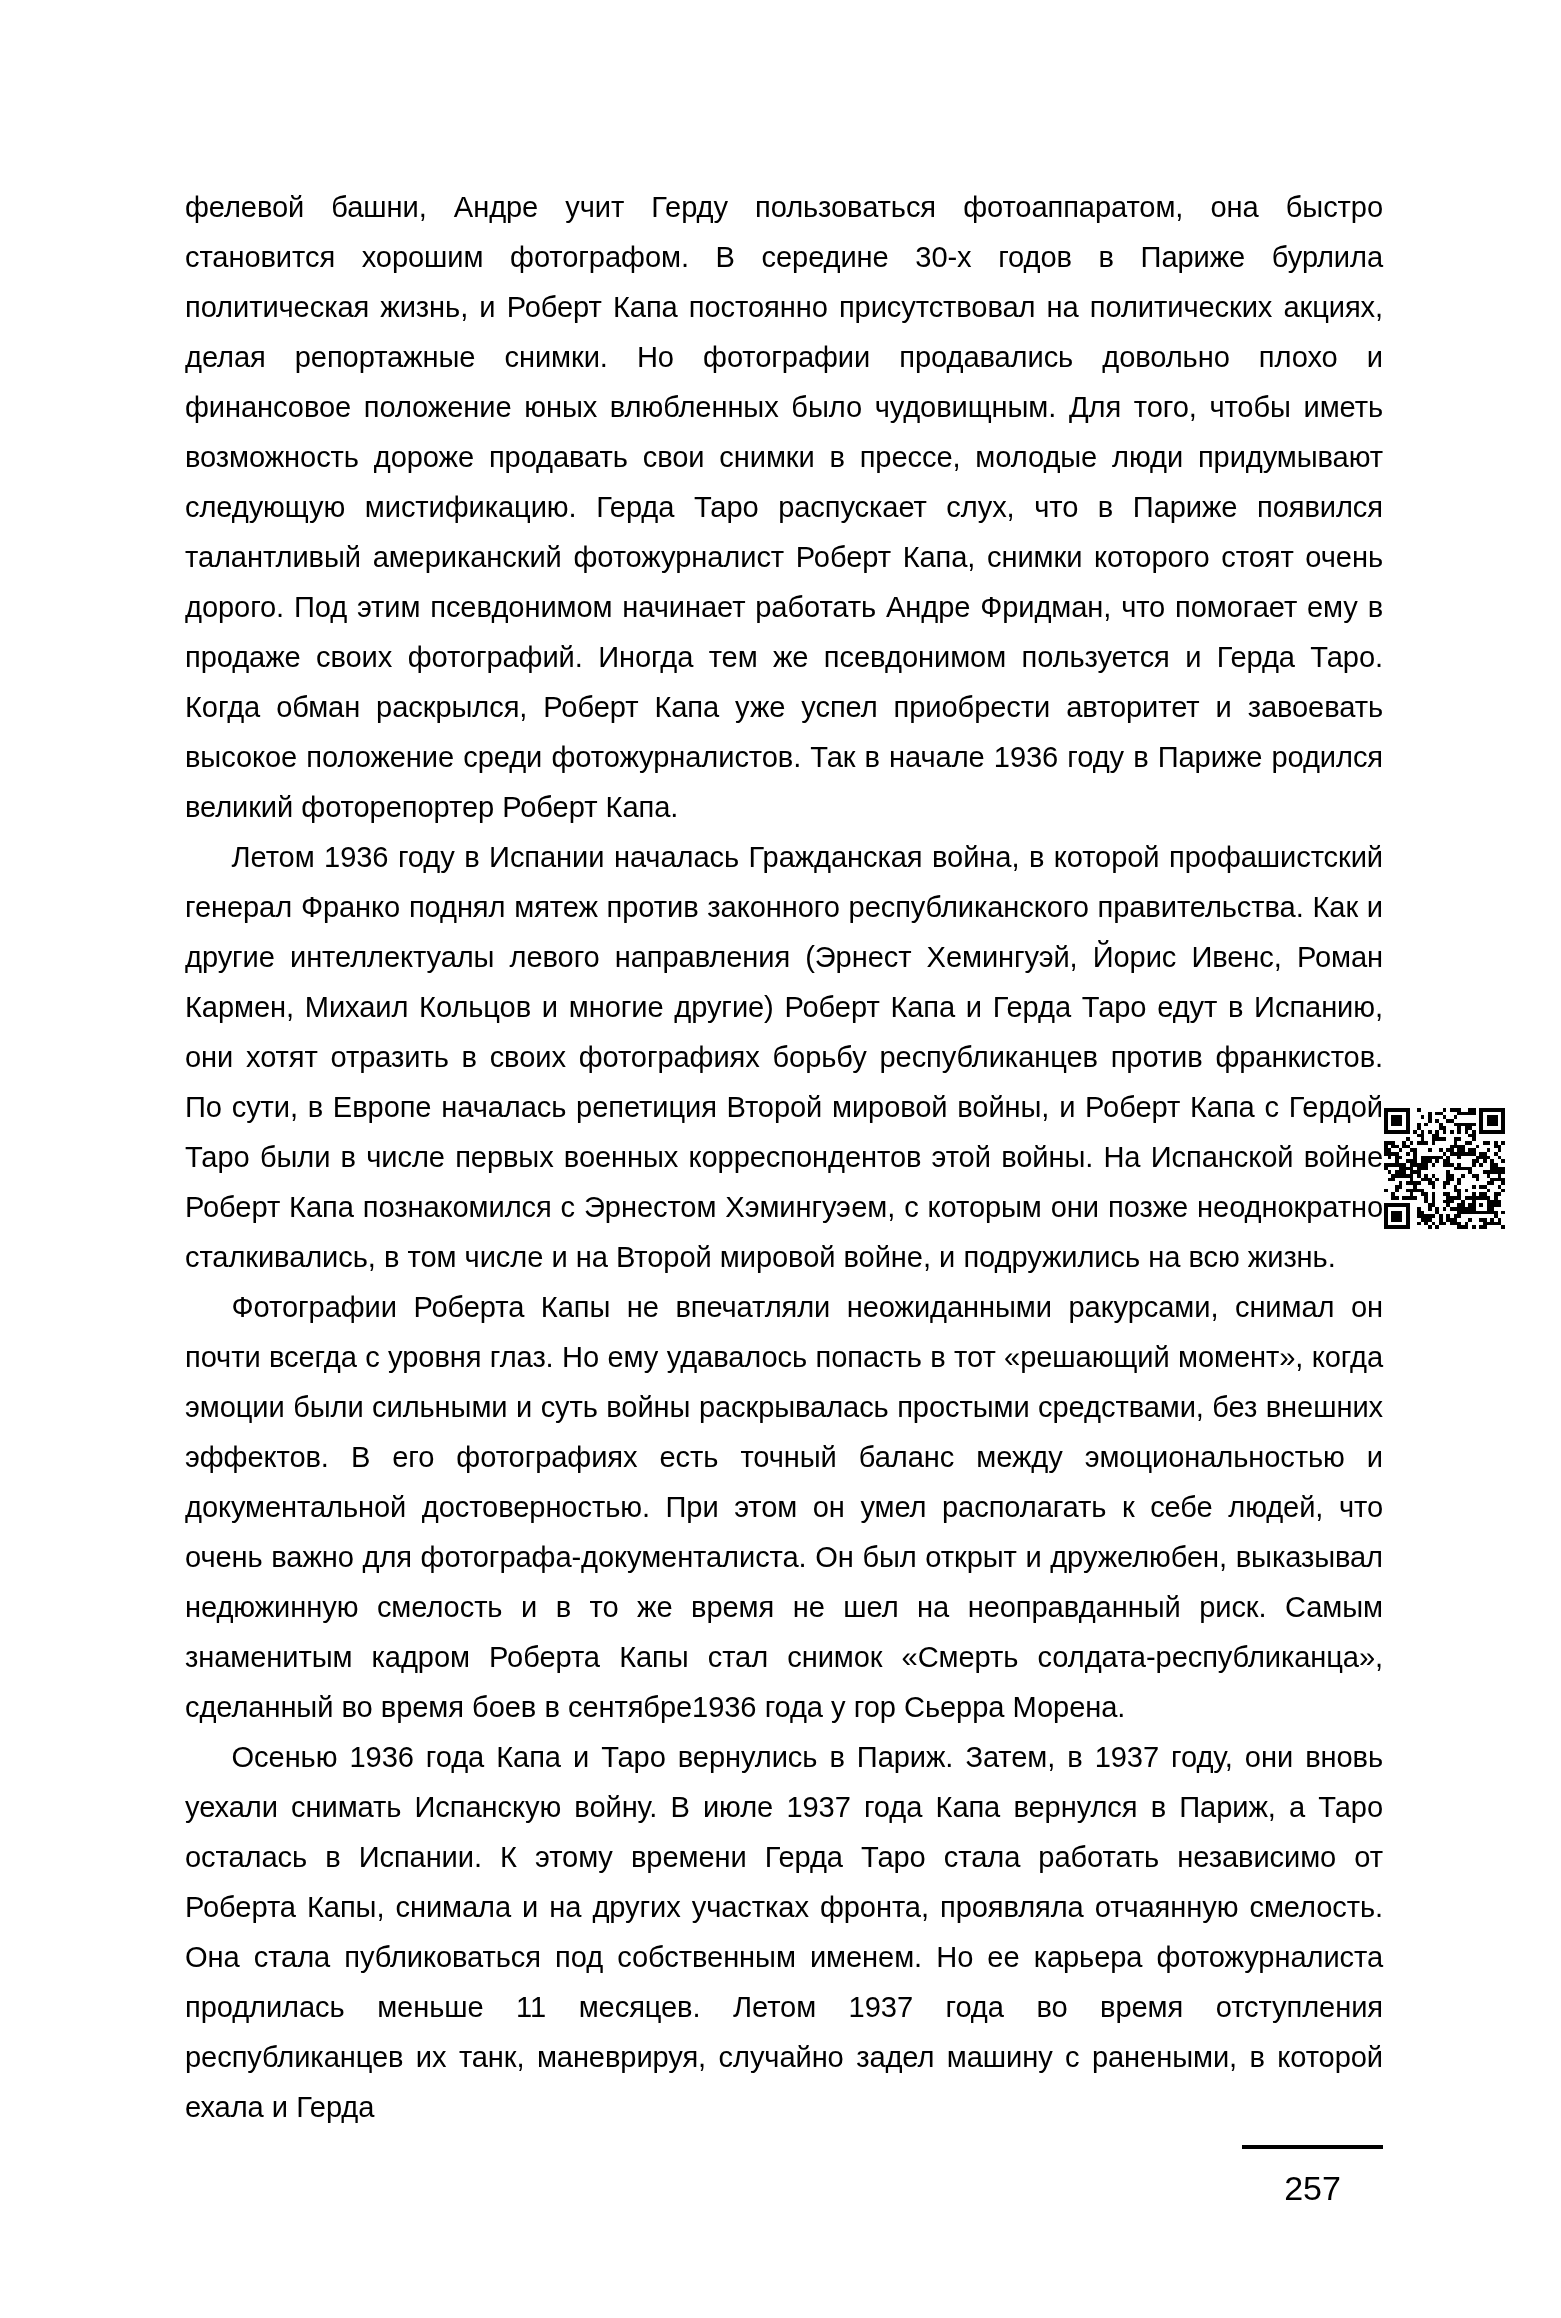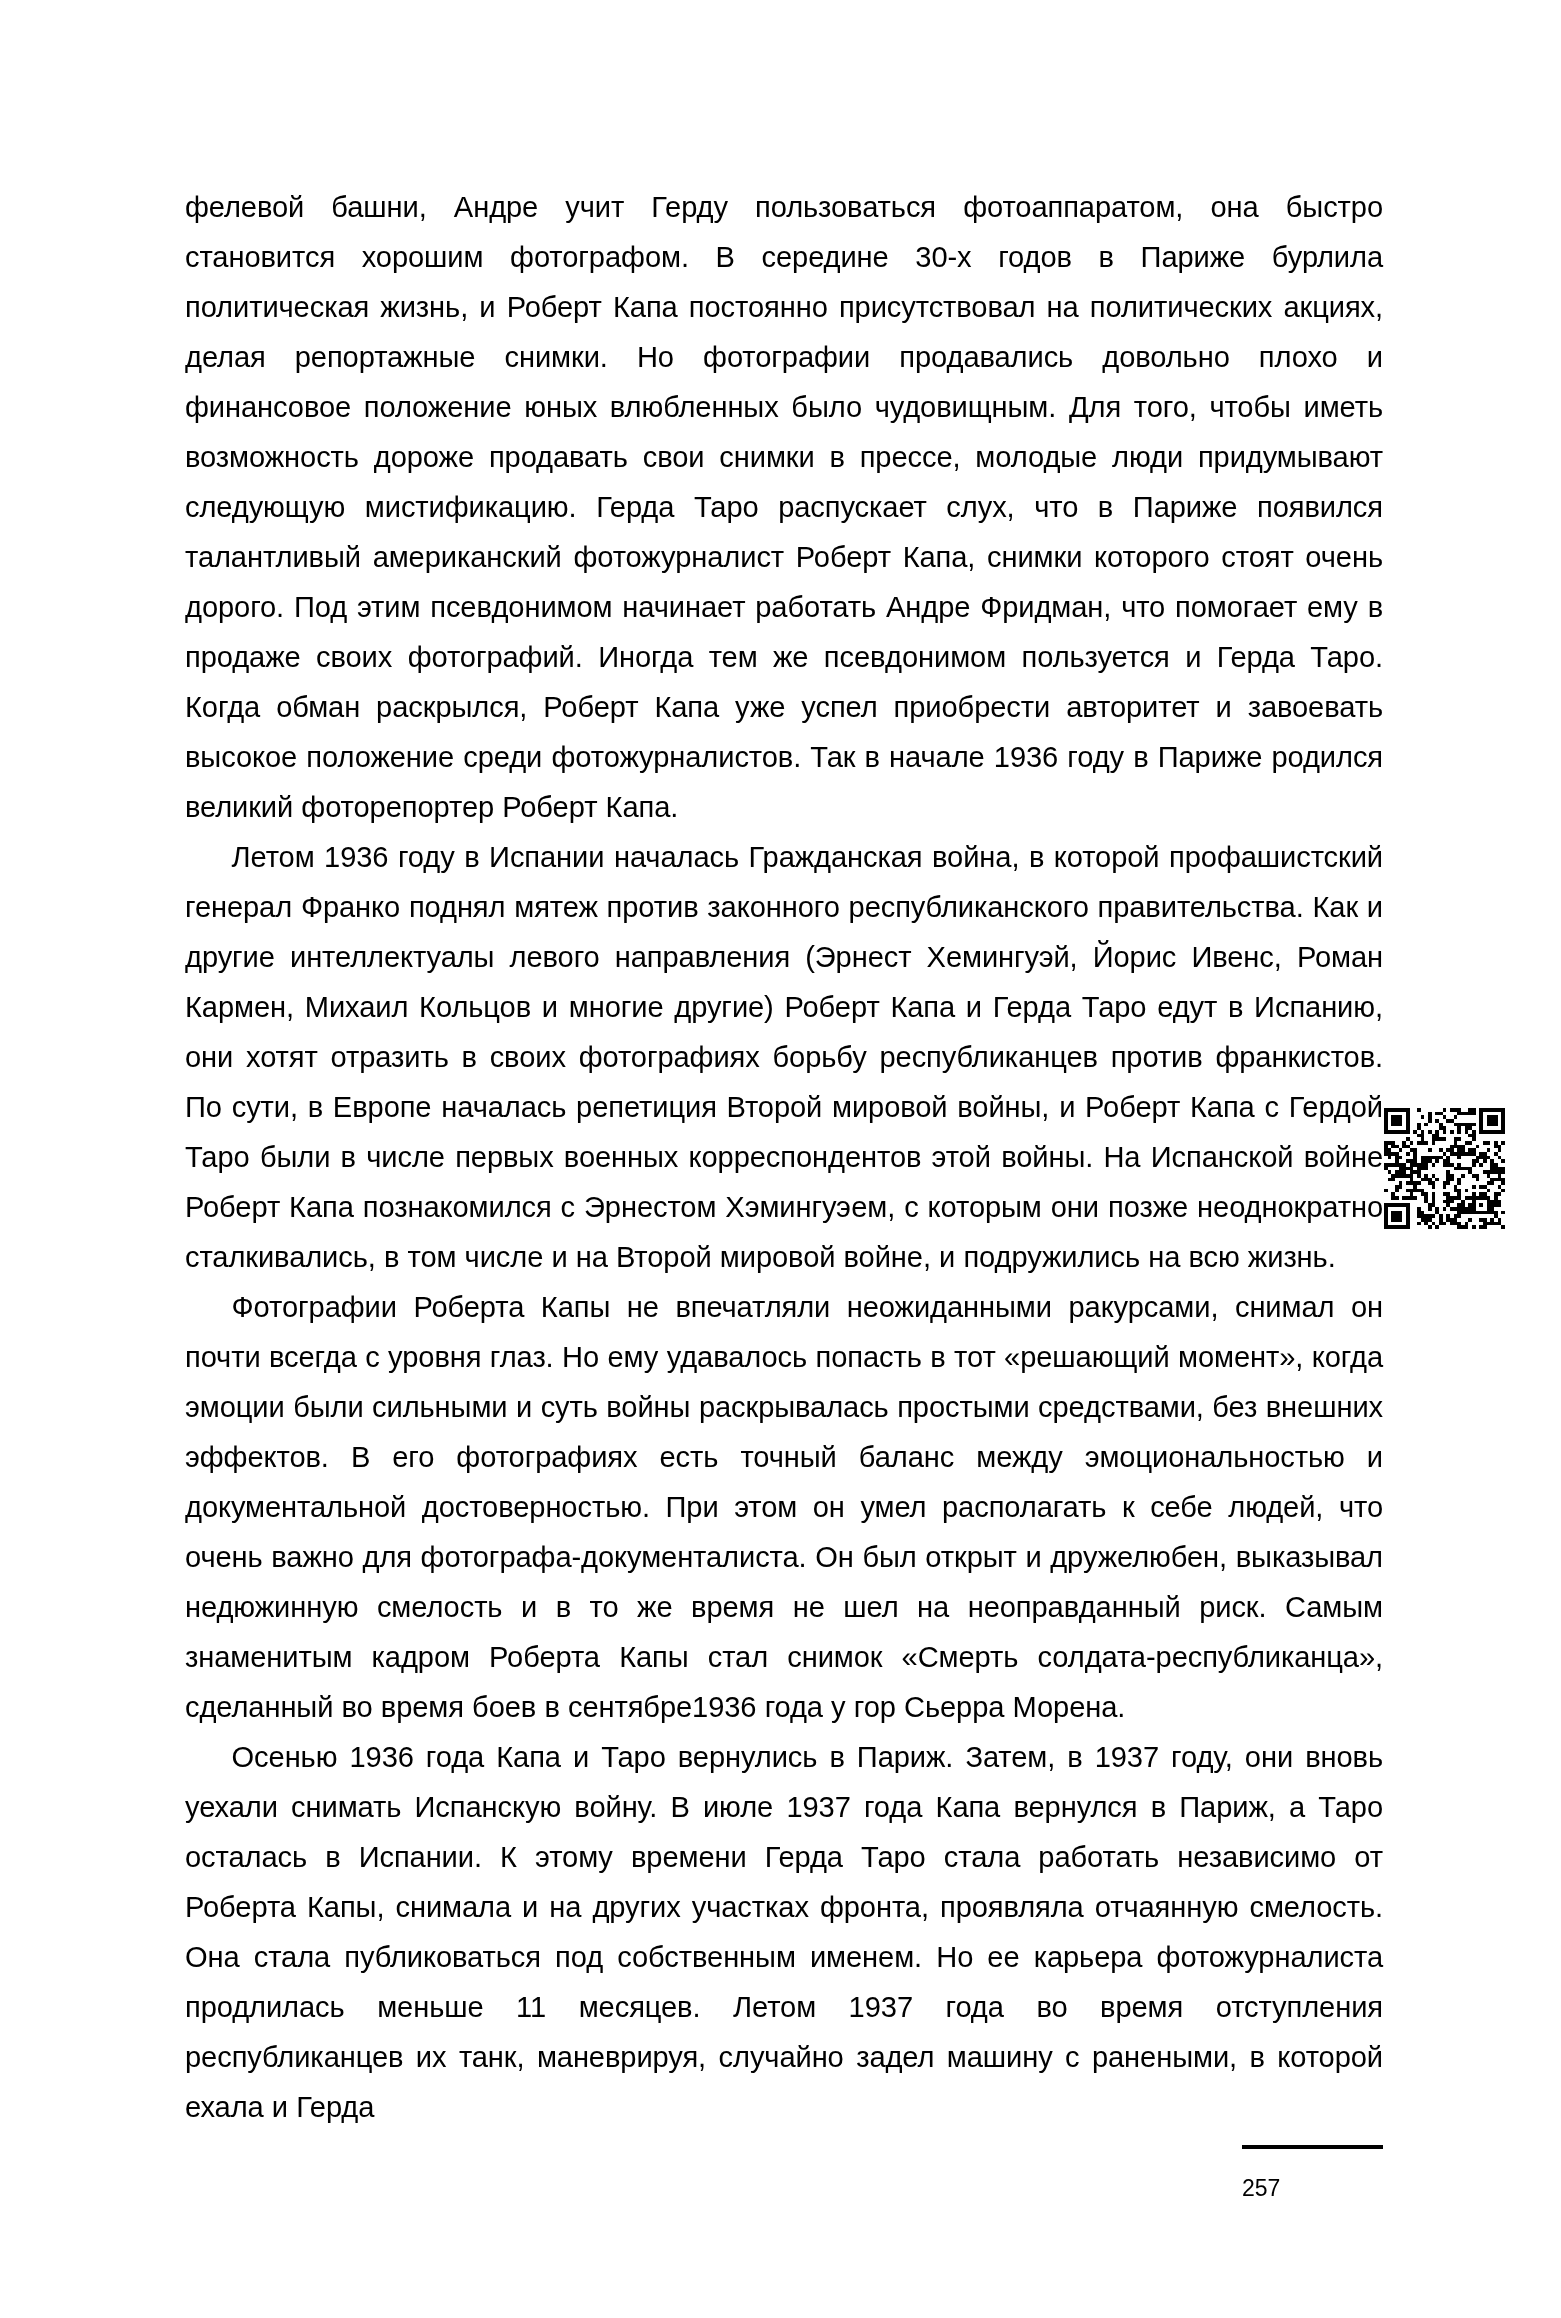--- a/index.html
+++ b/index.html
@@ -69,22 +69,22 @@
     width: 141px;
     height: 4px;
     background: #000000;
   }
 
   #page-number {
     position: absolute;
     left: 1242px;
     top: 2156px;
     width: 141px;
-    text-align: left;
-    font-size: 23px;
+    text-align: center;
+    font-size: 34px;
     line-height: 48px;
     color: #000;
   }
 </style>
 </head>
 <body>
 
 <div id="page">
 
   <div id="text-column">

